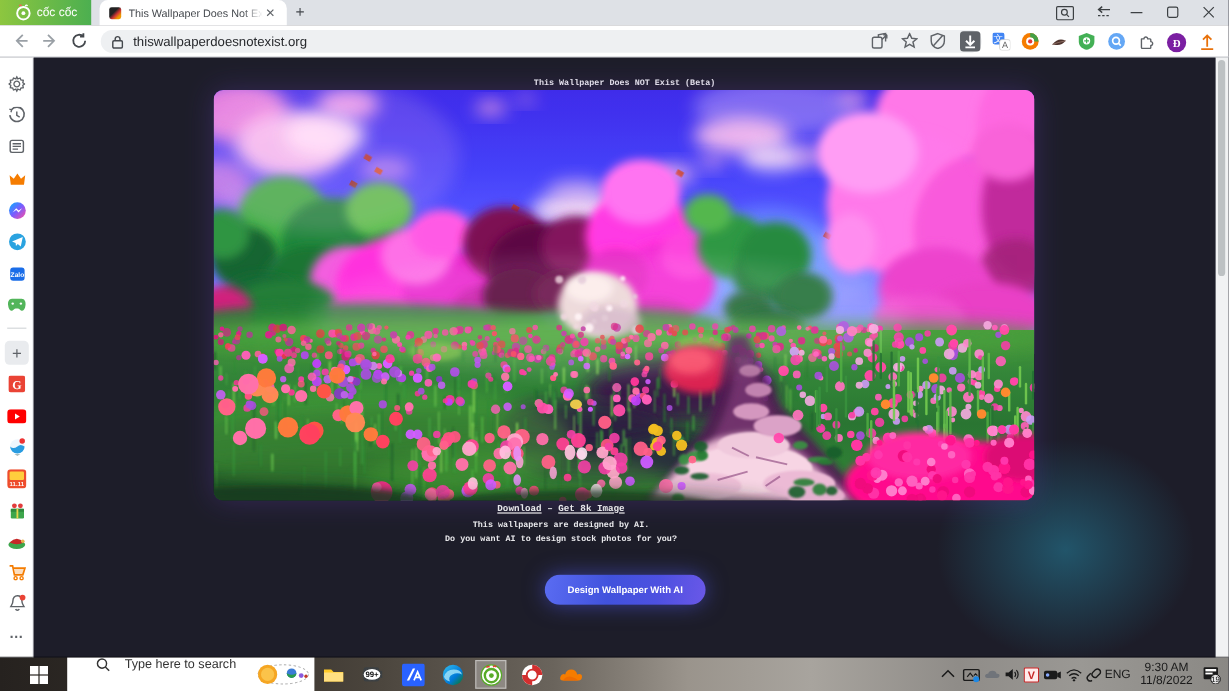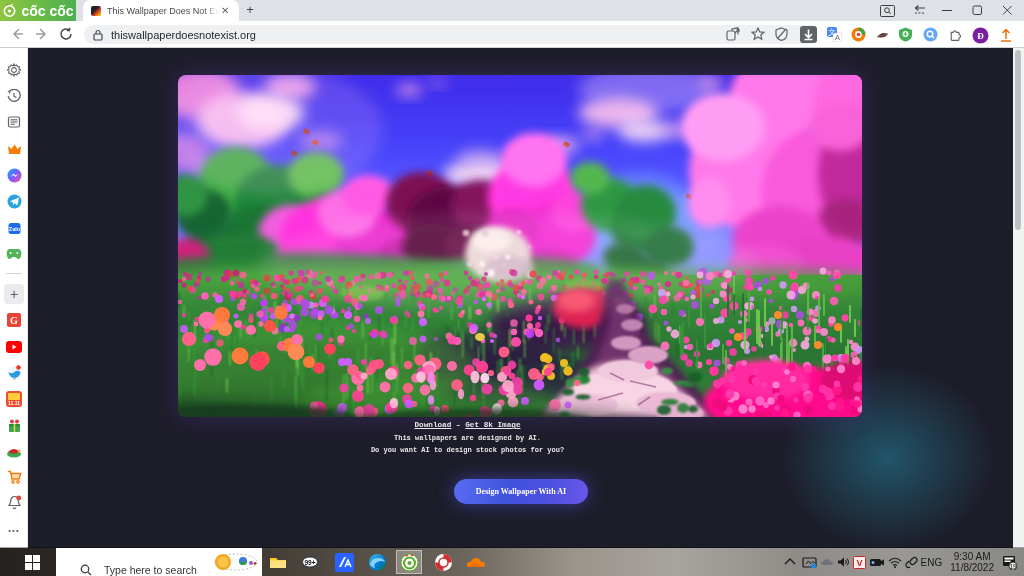--- a/index.html
+++ b/index.html
@@ -1,19 +1,19 @@
 <!DOCTYPE html>
 <html><head><meta charset="utf-8"><style>
 *{margin:0;padding:0;box-sizing:border-box}
 html,body{width:1024px;height:576px;overflow:hidden}
 body{font-family:"Liberation Sans",sans-serif;position:relative;background:#1d1d29}
 
 #tabstrip{position:absolute;left:0;top:0;width:1024px;height:21px;background:#dee1e6}
 #coclogo{position:absolute;left:0;top:0;width:76px;height:21px;background:linear-gradient(90deg,#8dc63f,#4caf50);display:flex;align-items:center;justify-content:center;gap:4px;border-radius:0 0 0 0}
-#coclogo .txt{color:#fff;font-weight:bold;font-size:14px;letter-spacing:0}
+#coclogo .txt{color:#fff;font-weight:normal;font-size:10px;letter-spacing:0}
 #tab{position:absolute;left:83px;top:0;width:156px;height:21px;background:#fff;border-radius:7px 7px 0 0;display:flex;align-items:center}
 #tab .fav{width:10px;height:10px;margin-left:8px;border-radius:2px;background:linear-gradient(135deg,#222 40%,#c33 60%,#e90 80%)}
 #tab .ttl{font-size:9px;color:#45494e;margin-left:6px;white-space:nowrap;overflow:hidden;width:112px;-webkit-mask-image:linear-gradient(90deg,#000 85%,transparent)}
 #tab .x{font-size:10px;color:#5f6368;margin-left:2px}
 #newtab{position:absolute;left:243px;top:3px;width:14px;height:14px;color:#45494e;font-size:13px;line-height:14px;text-align:center}
 .winctl{position:absolute;top:0;height:21px;display:flex;align-items:center;color:#3c4043}
 
 #addrbar{position:absolute;left:0;top:21px;width:1024px;height:27px;background:#fff;border-bottom:1px solid #cdd0d5}
 .navic{position:absolute;top:27px;font-size:13px;color:#5f6368}
 #urlpill{position:absolute;left:84px;top:25px;width:734px;height:19px;border-radius:10px;background:#eef0f2;display:flex;align-items:center}
@@ -27,24 +27,24 @@
 #content{position:absolute;left:28px;top:48px;width:985px;height:500px;background:#1d1d29;overflow:hidden}
 #glow{position:absolute;left:715px;top:285px;width:290px;height:250px;background:radial-gradient(closest-side,rgba(38,140,170,0.5),rgba(38,140,170,0) 74%);}
 #ptitle{position:absolute;left:0;top:18px;width:985px;text-align:center;color:#e8e8ea;font-family:"Liberation Mono",monospace;font-weight:bold;font-size:7px}
 #wall{position:absolute;left:150px;top:27px;width:684px;height:342px;border-radius:8px;overflow:hidden;box-shadow:0 0 24px rgba(120,80,200,0.25);filter:saturate(1.22) contrast(1.04)}
 .mono{font-family:"Liberation Mono",monospace;font-weight:bold;color:#e9e9ec;text-align:center;position:absolute;width:879px;left:0}
 #dl{top:373px;font-size:7.7px}
 #l1{top:386px;font-size:7px}
 #l2{top:397.5px;font-size:7px}
 #l3{top:409px;font-size:7px}
 #l3 .st{color:#5864d8}
-#dbtn{position:absolute;left:426px;top:431px;width:134px;height:25px;border-radius:13px;background:linear-gradient(100deg,#5a6cf2,#4152dd 40%,#4d50e0 70%,#6a58e8);color:#fff;font-family:Liberation Serif, serif;font-weight:bold;font-size:8px;display:flex;align-items:center;justify-content:center;box-shadow:0 0 18px rgba(80,90,240,0.55)}
+#dbtn{position:absolute;left:426px;top:431px;width:134px;height:25px;border-radius:13px;background:linear-gradient(100deg,#5a6cf2,#4152dd 40%,#4d50e0 70%,#6a58e8);color:#fff;font-family:Liberation Sans, sans-serif;font-weight:bold;font-size:8px;display:flex;align-items:center;justify-content:center;box-shadow:0 0 18px rgba(80,90,240,0.55)}
 
 #taskbar{position:absolute;left:0;top:548px;width:1024px;height:28px;box-shadow:0 -1px 0 rgba(0,0,0,0.35);background:linear-gradient(90deg,#26221f 0%,#35302b 18%,#4a443c 30%,#6a645c 45%,#9a948c 56%,#a8a49e 66%,#8f8c88 78%,#9a9894 88%,#8a8884 100%)}
-#tsearch{position:absolute;left:56px;top:548px;width:206px;height:28px;background:#fff;display:flex;align-items:flex-end}
+#tsearch{position:absolute;left:56px;top:548px;width:206px;height:28px;background:#fff;display:flex;align-items:flex-start}
 #tsearch .mag{margin-left:24px}
 #tsearch .t{font-size:10.5px;color:#333;margin-left:12px;white-space:nowrap}
 .tbi{position:absolute;top:551px;width:22px;height:22px;display:flex;align-items:center;justify-content:center}
 #tray{position:absolute;right:0;top:548px;height:28px;display:flex;align-items:center;color:#1a1a1a}
 </style></head>
 <body>
 
 <div id="tabstrip"></div>
 <div id="coclogo">
     <svg width="15" height="15" viewBox="0 0 15 15">
@@ -277,20 +277,21 @@
     <svg width="15" height="15" viewBox="0 0 15 15">
       <path d="M7.5 1.5 C5 1.5 3.8 3.5 3.8 5.5 C3.8 8.5 2.5 9.6 2 10.5 H13 C12.5 9.6 11.2 8.5 11.2 5.5 C11.2 3.5 10 1.5 7.5 1.5 Z" fill="none" stroke="#5f6368" stroke-width="1.2"></path>
       <path d="M6 12.5 A1.6 1.6 0 0 0 9 12.5" fill="none" stroke="#5f6368" stroke-width="1.2"></path>
       <circle cx="11.8" cy="3" r="2.4" fill="#ea4335"></circle>
     </svg>
   </div>
 <div class="sbi" style="top:518px;color:#5f6368;font-weight:bold;letter-spacing:1px">…</div>
 
 <div id="content">
   <div id="glow"></div>
+  <div id="ptitle">This Wallpaper Does NOT Exist (Beta)</div>
   <div id="wall"><svg width="684" height="342" viewBox="0 0 684 342">
         <defs>
           <linearGradient id="sky" x1="0" y1="0" x2="0" y2="1">
             <stop offset="0" stop-color="#3a30c8"></stop>
             <stop offset="0.3" stop-color="#4245d8"></stop>
             <stop offset="0.6" stop-color="#5c64e6"></stop>
             <stop offset="0.85" stop-color="#8893f0"></stop>
             <stop offset="1" stop-color="#9aa6f2"></stop>
           </linearGradient>
           <linearGradient id="grass" x1="0" y1="0" x2="0" y2="1">

